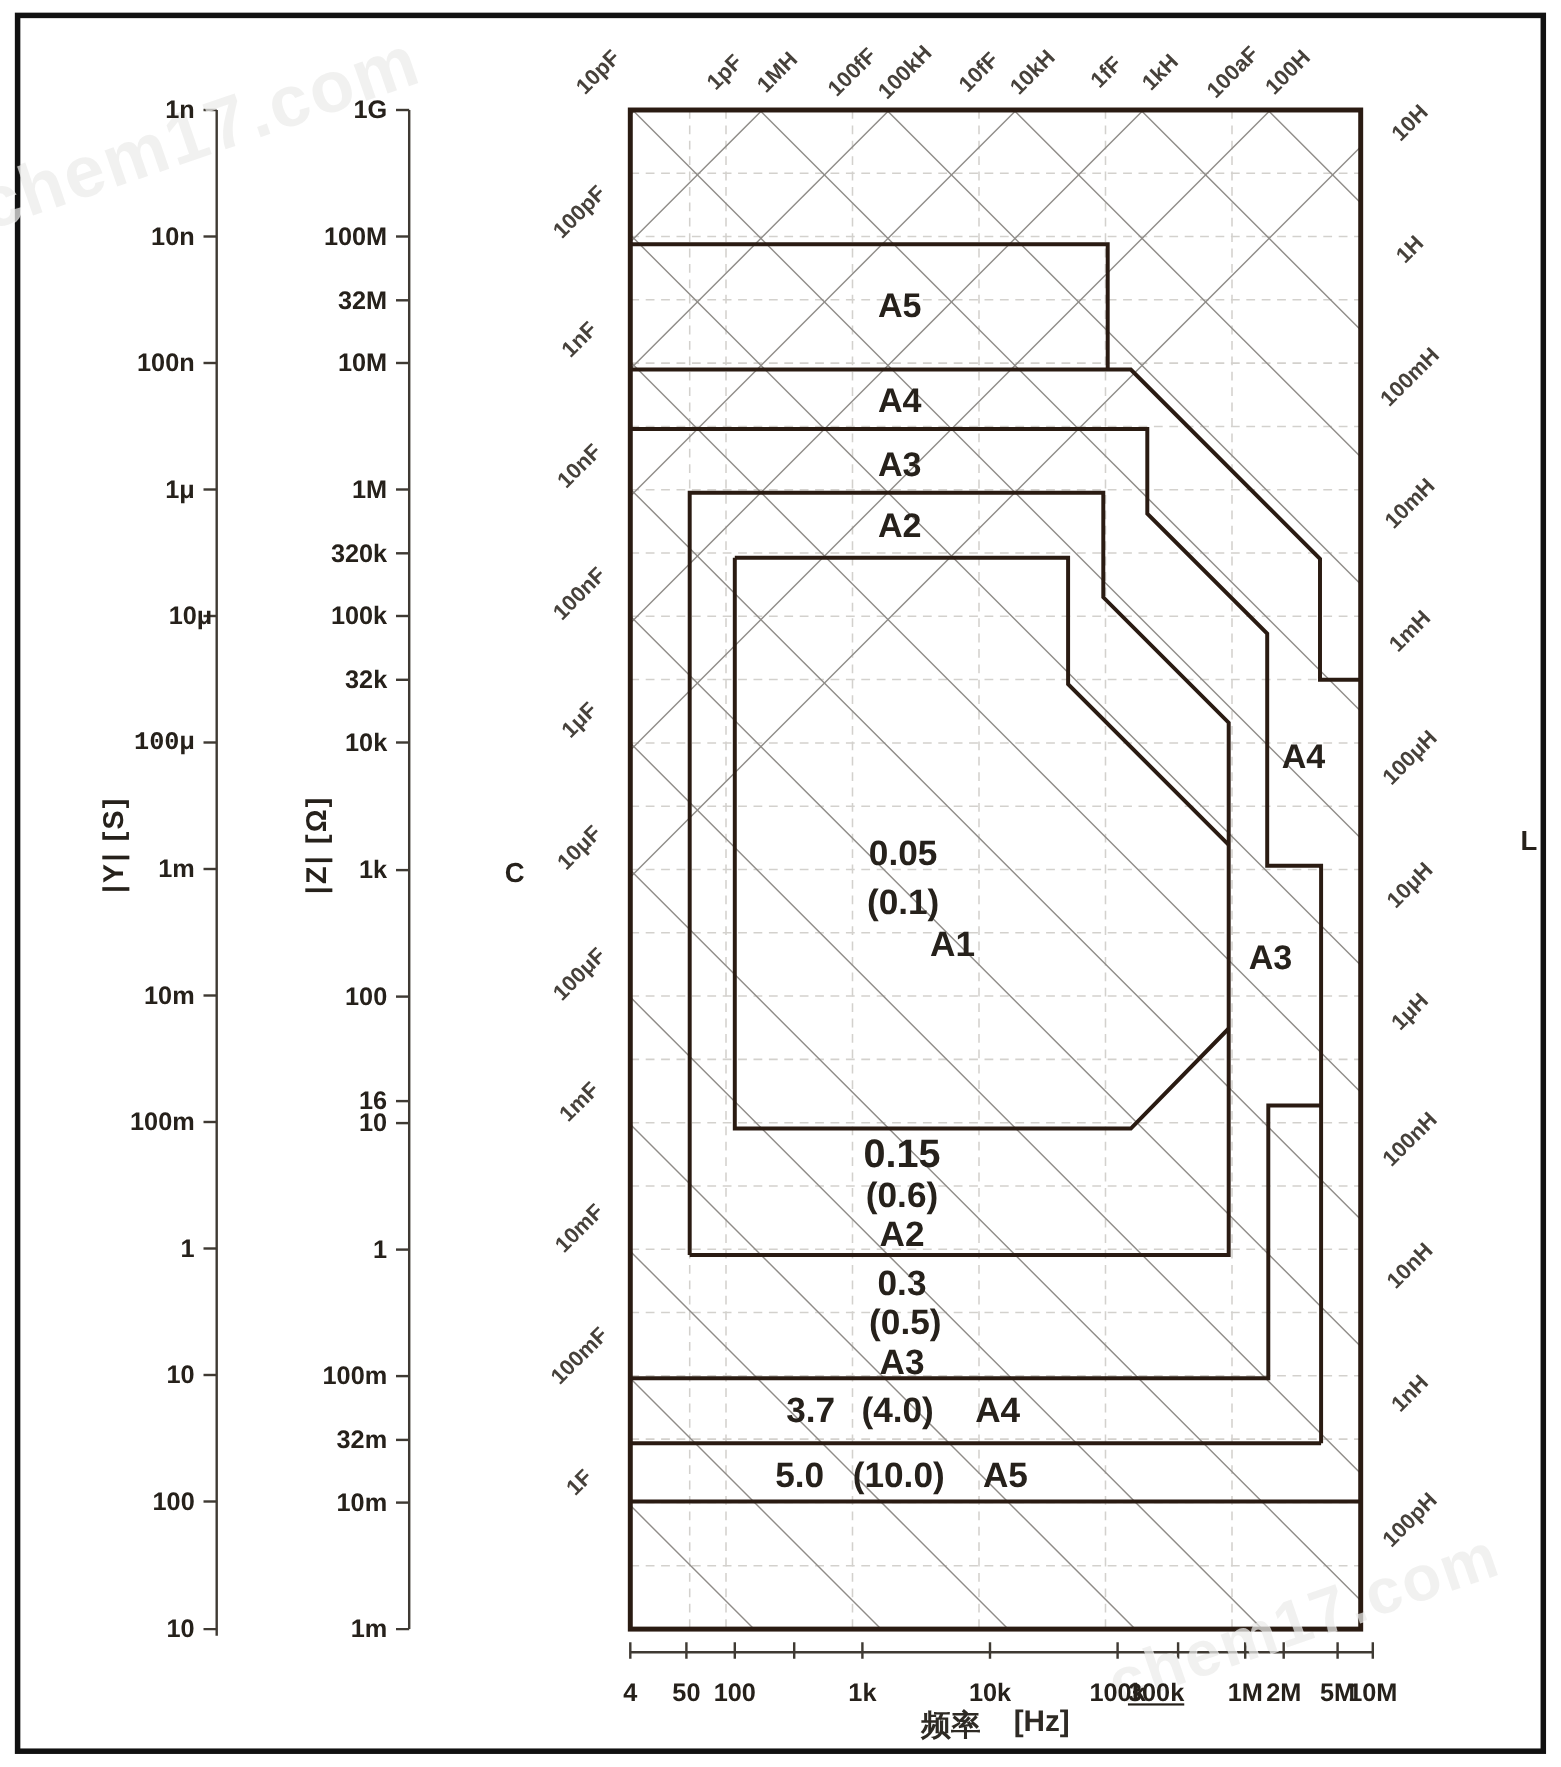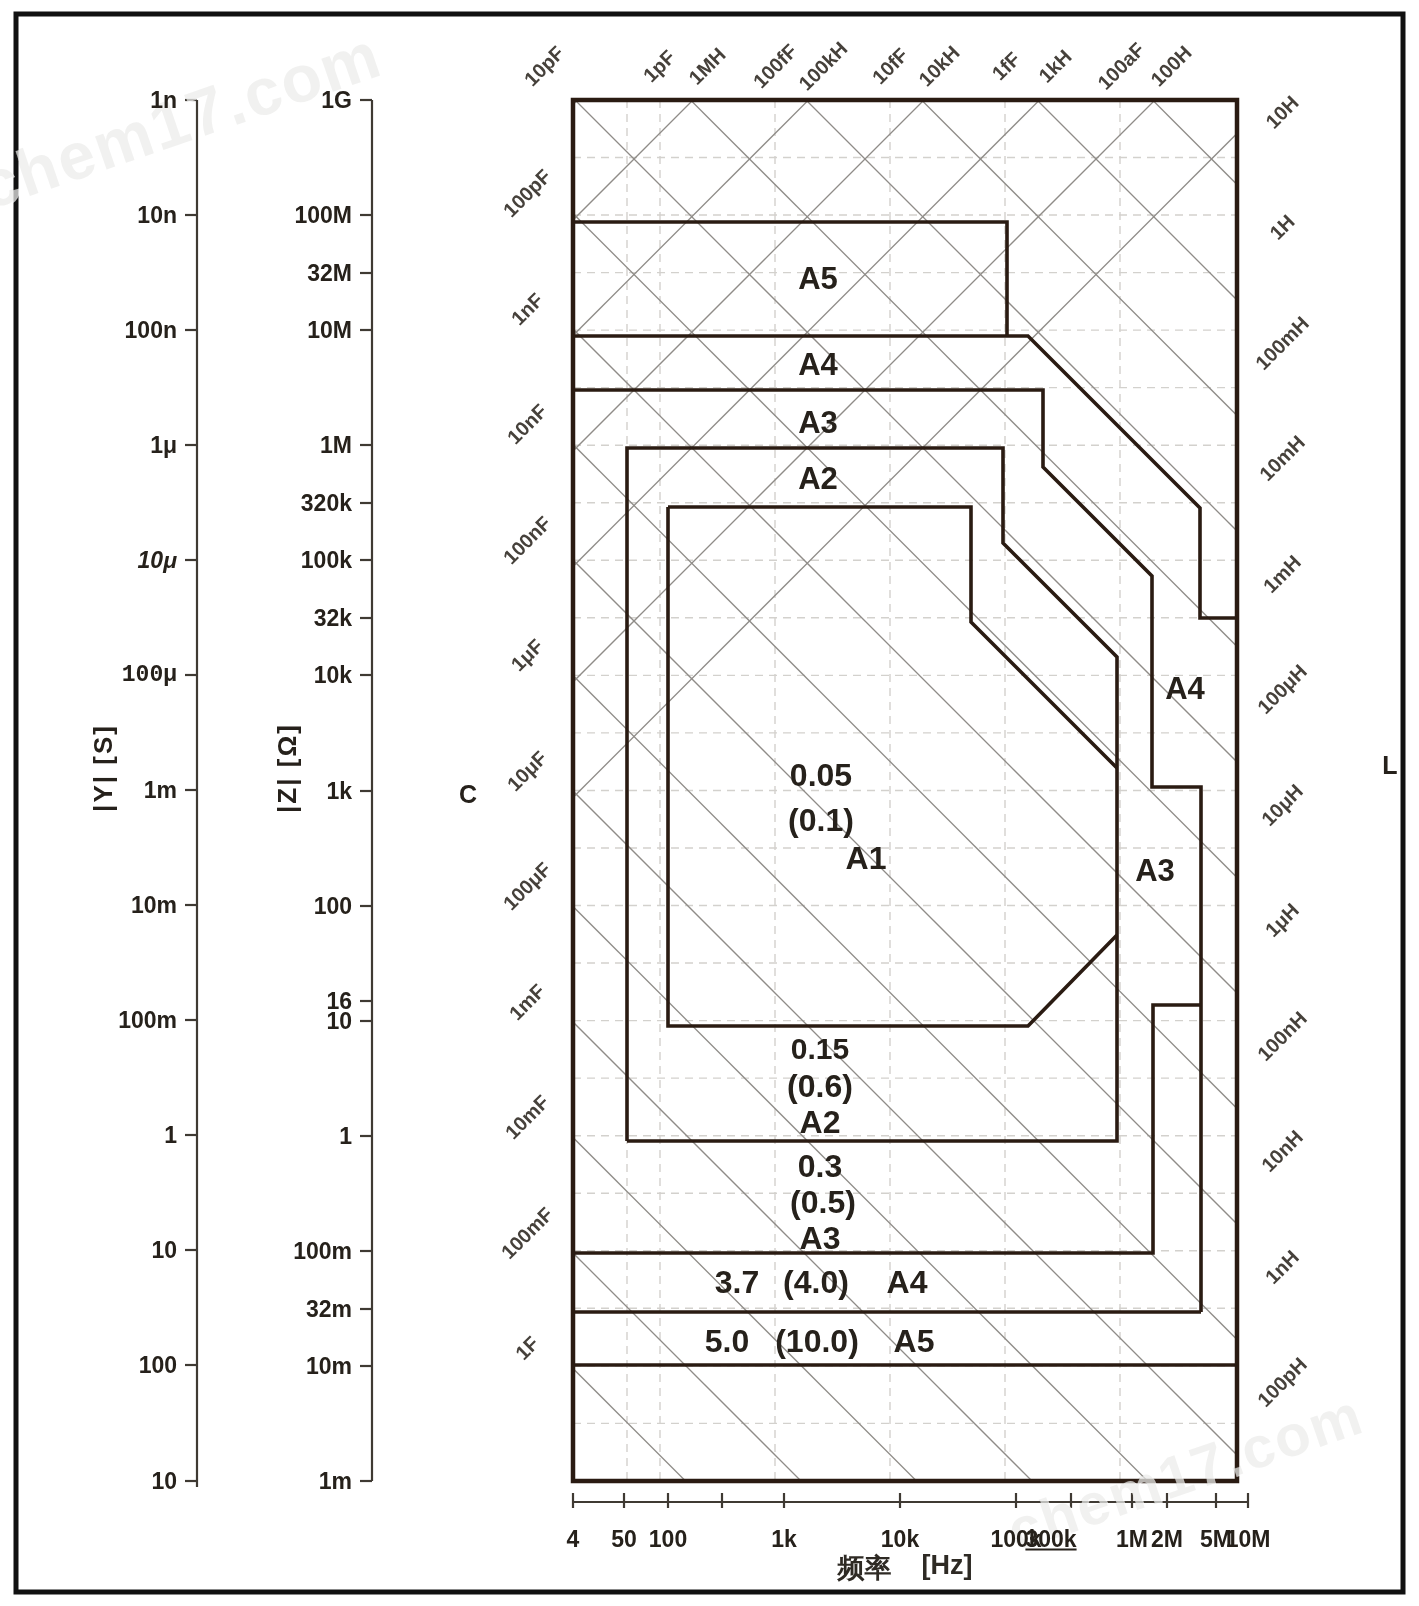--- a/index.html
+++ b/index.html
@@ -171,21 +171,21 @@
     <span>频率</span>
     <span>[Hz]</span>
   </div>
 
   <div class="watermark" style="left:180px;top:120px;font-size:66px;">chem17.com</div>
   <div class="watermark" style="left:1185px;top:1472px;font-size:58px;">chem17.com</div>
 <div class="lbl tick-lbl right-align" style="left: 177px; top: 100px;">1n</div>
     <div class="lbl tick-lbl right-align" style="left: 177px; top: 215px;">10n</div>
     <div class="lbl tick-lbl right-align" style="left: 177px; top: 330px;">100n</div>
     <div class="lbl tick-lbl right-align" style="left: 177px; top: 445px;">1μ</div>
-    <div class="lbl tick-lbl right-align" style="left: 177px; top: 560px; font-style: italic;">10μ</div>
+    <div class="lbl tick-lbl right-align" style="left: 193px; top: 560px;">10μ</div>
     <div class="lbl tick-lbl right-align" style="left: 177px; top: 675px; font-family: Liberation Mono, monospace;">100μ</div>
     <div class="lbl tick-lbl right-align" style="left: 177px; top: 790px;">1m</div>
     <div class="lbl tick-lbl right-align" style="left: 177px; top: 905px;">10m</div>
     <div class="lbl tick-lbl right-align" style="left: 177px; top: 1020px;">100m</div>
     <div class="lbl tick-lbl right-align" style="left: 177px; top: 1135px;">1</div>
     <div class="lbl tick-lbl right-align" style="left: 177px; top: 1250px;">10</div>
     <div class="lbl tick-lbl right-align" style="left: 177px; top: 1365px;">100</div>
     <div class="lbl tick-lbl right-align" style="left: 177px; top: 1481px;">10</div>
     <div class="lbl tick-lbl right-align" style="left: 352px; top: 100px;">1G</div>
     <div class="lbl tick-lbl right-align" style="left: 352px; top: 215px;">100M</div>
@@ -252,21 +252,21 @@
     <div class="lbl rot45" style="left: 1282px; top: 1382px;">100pH</div>
     <div class="lbl annot" style="left: 818px; top: 278px; font-size: 31px;">A5</div>
     <div class="lbl annot" style="left: 818px; top: 364px; font-size: 31px;">A4</div>
     <div class="lbl annot" style="left: 818px; top: 422px; font-size: 31px;">A3</div>
     <div class="lbl annot" style="left: 818px; top: 478px; font-size: 31px;">A2</div>
     <div class="lbl annot" style="left: 821px; top: 775px; font-size: 32px;">0.05</div>
     <div class="lbl annot" style="left: 821px; top: 820px; font-size: 32px;">(0.1)</div>
     <div class="lbl annot" style="left: 847px; top: 858px; font-size: 32px; margin-left: 19px;">A1</div>
     <div class="lbl annot" style="left: 1185px; top: 688px; font-size: 31px;">A4</div>
     <div class="lbl annot" style="left: 1155px; top: 870px; font-size: 31px;">A3</div>
-    <div class="lbl annot" style="left: 820px; top: 1049px; font-size: 30px;">0.15</div>
+    <div class="lbl annot" style="left: 820px; top: 1049px; font-size: 36px;">0.15</div>
     <div class="lbl annot" style="left: 820px; top: 1086px; font-size: 32px;">(0.6)</div>
     <div class="lbl annot" style="left: 820px; top: 1122px; font-size: 32px;">A2</div>
     <div class="lbl annot" style="left: 820px; top: 1166px; font-size: 32px;">0.3</div>
     <div class="lbl annot" style="left: 823px; top: 1202px; font-size: 32px;">(0.5)</div>
     <div class="lbl annot" style="left: 820px; top: 1238px; font-size: 32px;">A3</div>
     <div class="lbl annot" style="left: 737px; top: 1282px; font-size: 32px;">3.7</div>
     <div class="lbl annot" style="left: 816px; top: 1282px; font-size: 32px;">(4.0)</div>
     <div class="lbl annot" style="left: 907px; top: 1282px; font-size: 32px;">A4</div>
     <div class="lbl annot" style="left: 727px; top: 1341px; font-size: 32px;">5.0</div>
     <div class="lbl annot" style="left: 817px; top: 1341px; font-size: 32px;">(10.0)</div>

